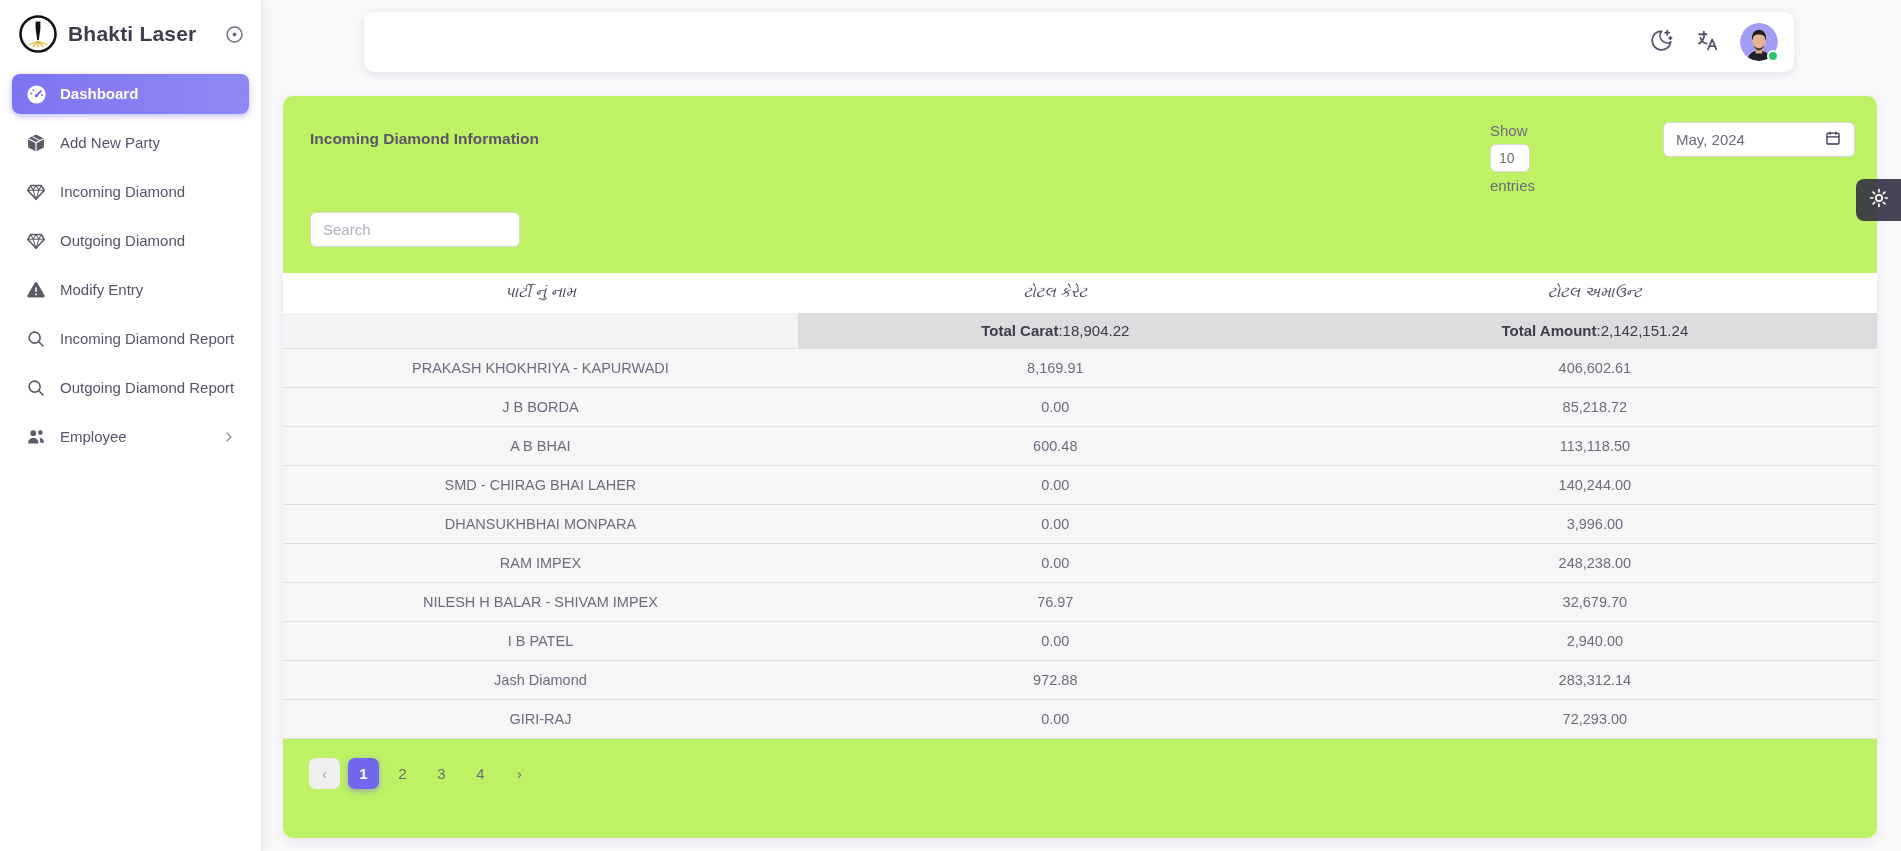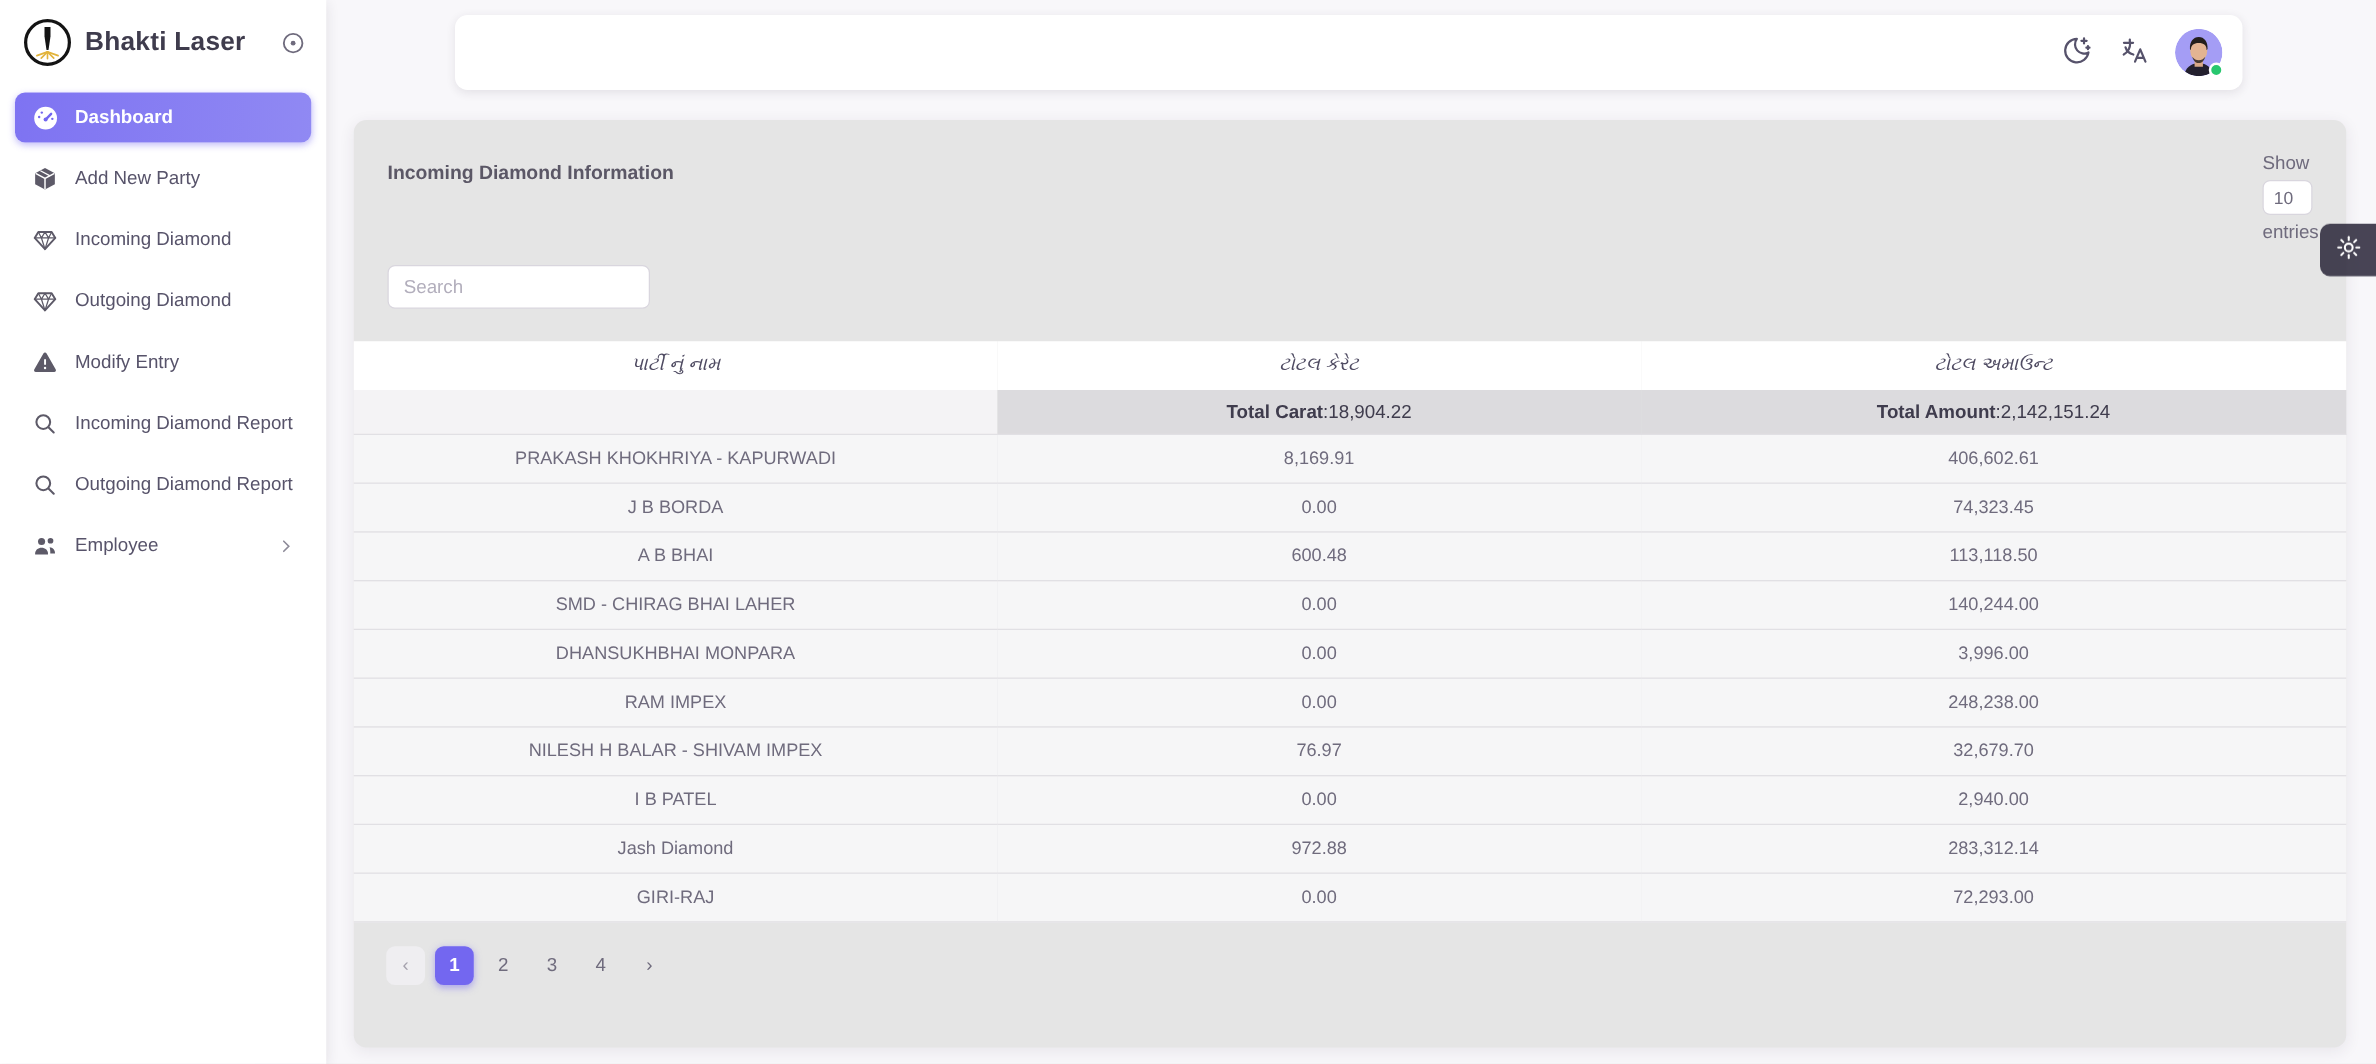--- a/index.html
+++ b/index.html
@@ -55,21 +55,21 @@
   }
   .avatar-wrap { position:relative; width:38px; height:38px; cursor:pointer; margin-left:6px; }
   .avatar-wrap svg { display:block; border-radius:50%; }
   .status-dot {
     position:absolute; right:-1px; bottom:-1px; width:12px; height:12px;
     border-radius:50%; background:#28c76f; border:2px solid #fff;
   }
   
   .content-card {
     margin:24px 24px 0 22px; height:742px;
-    background:#e5e5e5; border-radius:10px;
+    background:#bef264; border-radius:10px;
     box-shadow:0 3px 12px rgba(47,43,61,.08);
     position:relative;
   }
   .card-head { display:flex; justify-content:space-between; padding:26px 22px 0 27px; }
   .card-title { font-size:15.5px; color:#5b5766; margin-top:8px; }
   .head-controls { display:flex; align-items:flex-start; gap:128px; }
   .show-block { display:flex; flex-direction:column; gap:5px; font-size:15px; color:#6f6b7d; }
   .entries-input {
     width:40px; height:28px; border:1px solid #d9d6de; border-radius:6px;
     font-size:14px; color:#6f6b7d; padding:0 8px;
@@ -292,20 +292,29 @@
 
   <section class="content-card">
     <div class="card-head">
       <h2 class="card-title">Incoming Diamond Information</h2>
       <div class="head-controls">
         <div class="show-block">
           <span>Show</span>
           <input class="entries-input" value="10" style="">
           <span>entries</span>
         </div>
+        <div class="date-input">
+          <span>May, 2024</span>
+          <span>
+            <svg viewBox="0 0 24 24" width="18" height="18" fill="none" stroke="#3a3650" stroke-width="1.8">
+              <rect x="4" y="5.5" width="16" height="14.5" rx="1.5"></rect>
+              <path d="M8 3.5v4M16 3.5v4M4 10.5h16"></path>
+            </svg>
+          </span>
+        </div>
       </div>
     </div>
 
     <div class="search-row">
       <input class="search-input" placeholder="Search" style="">
     </div>
 
     <table class="data">
       <colgroup>
           <col class="c1">
@@ -330,21 +339,21 @@
       </thead>
       <tbody class="rows">
         <tr>
           <td>PRAKASH KHOKHRIYA - KAPURWADI</td>
           <td>8,169.91</td>
           <td>406,602.61</td>
         </tr>
         <tr>
           <td>J B BORDA</td>
           <td>0.00</td>
-          <td>74,323.45</td>
+          <td>85,218.72</td>
         </tr>
         <tr>
           <td>A B BHAI</td>
           <td>600.48</td>
           <td>113,118.50</td>
         </tr>
         <tr>
           <td>SMD - CHIRAG BHAI LAHER</td>
           <td>0.00</td>
           <td>140,244.00</td>

